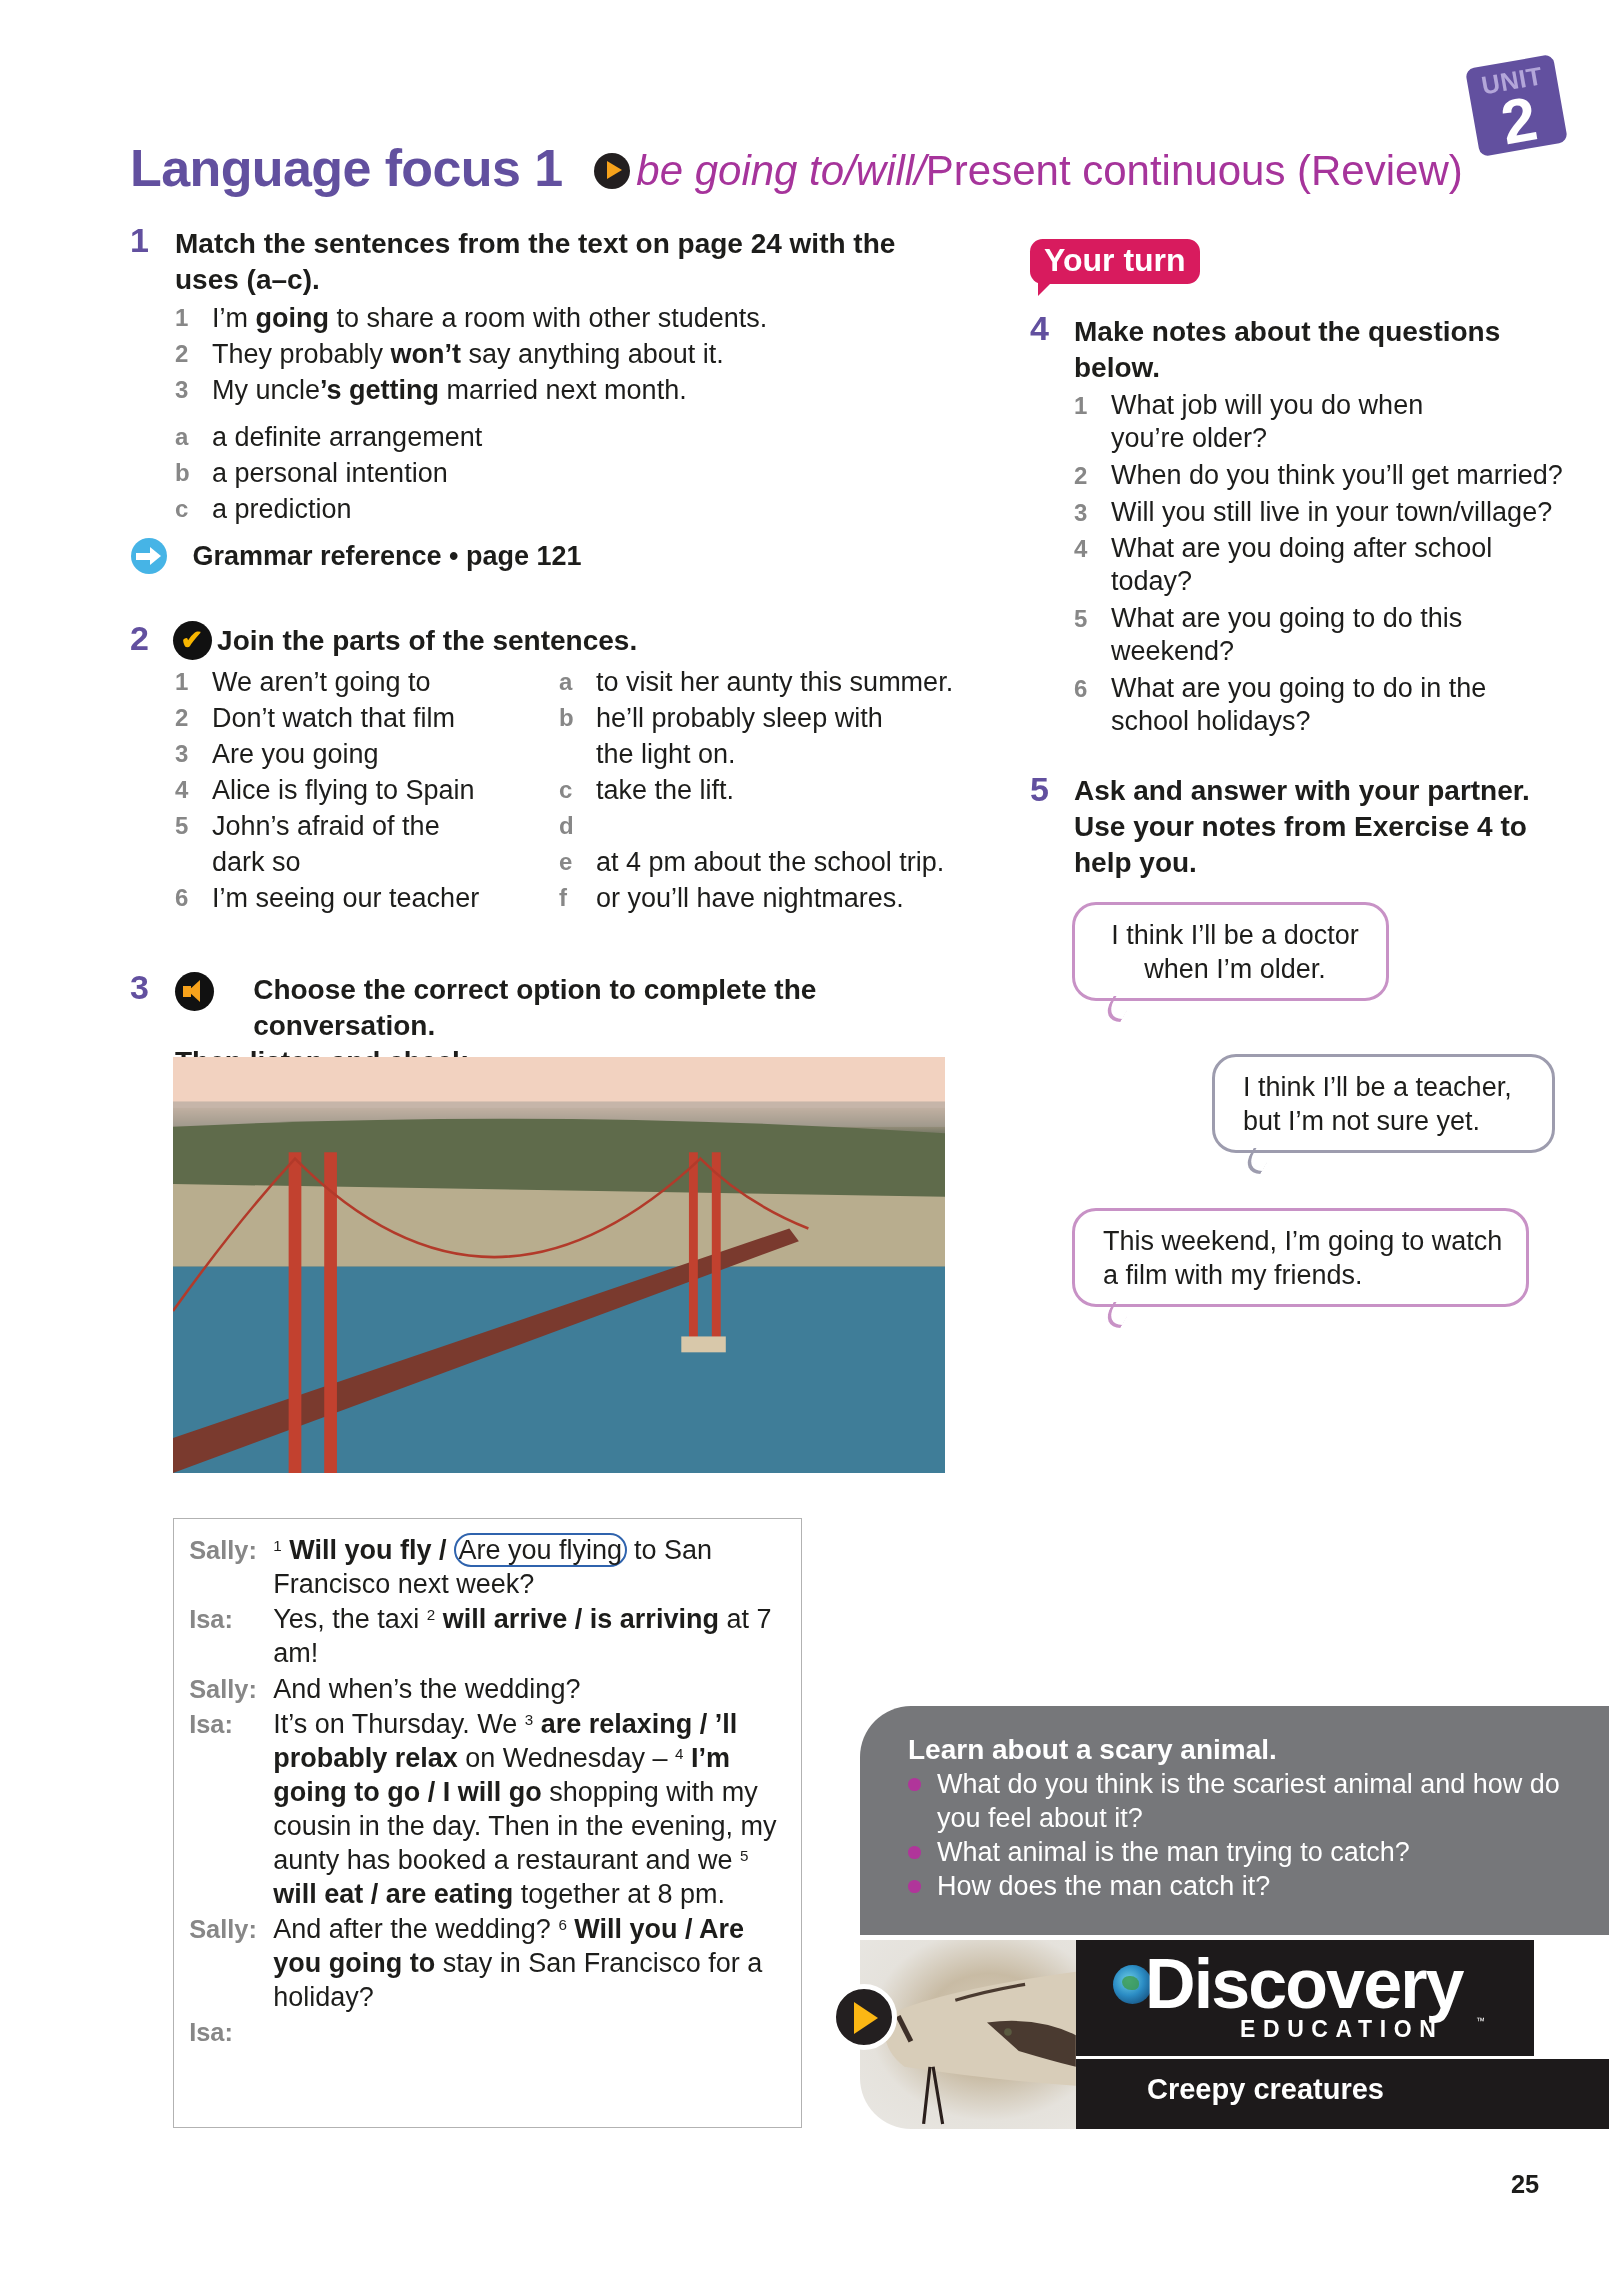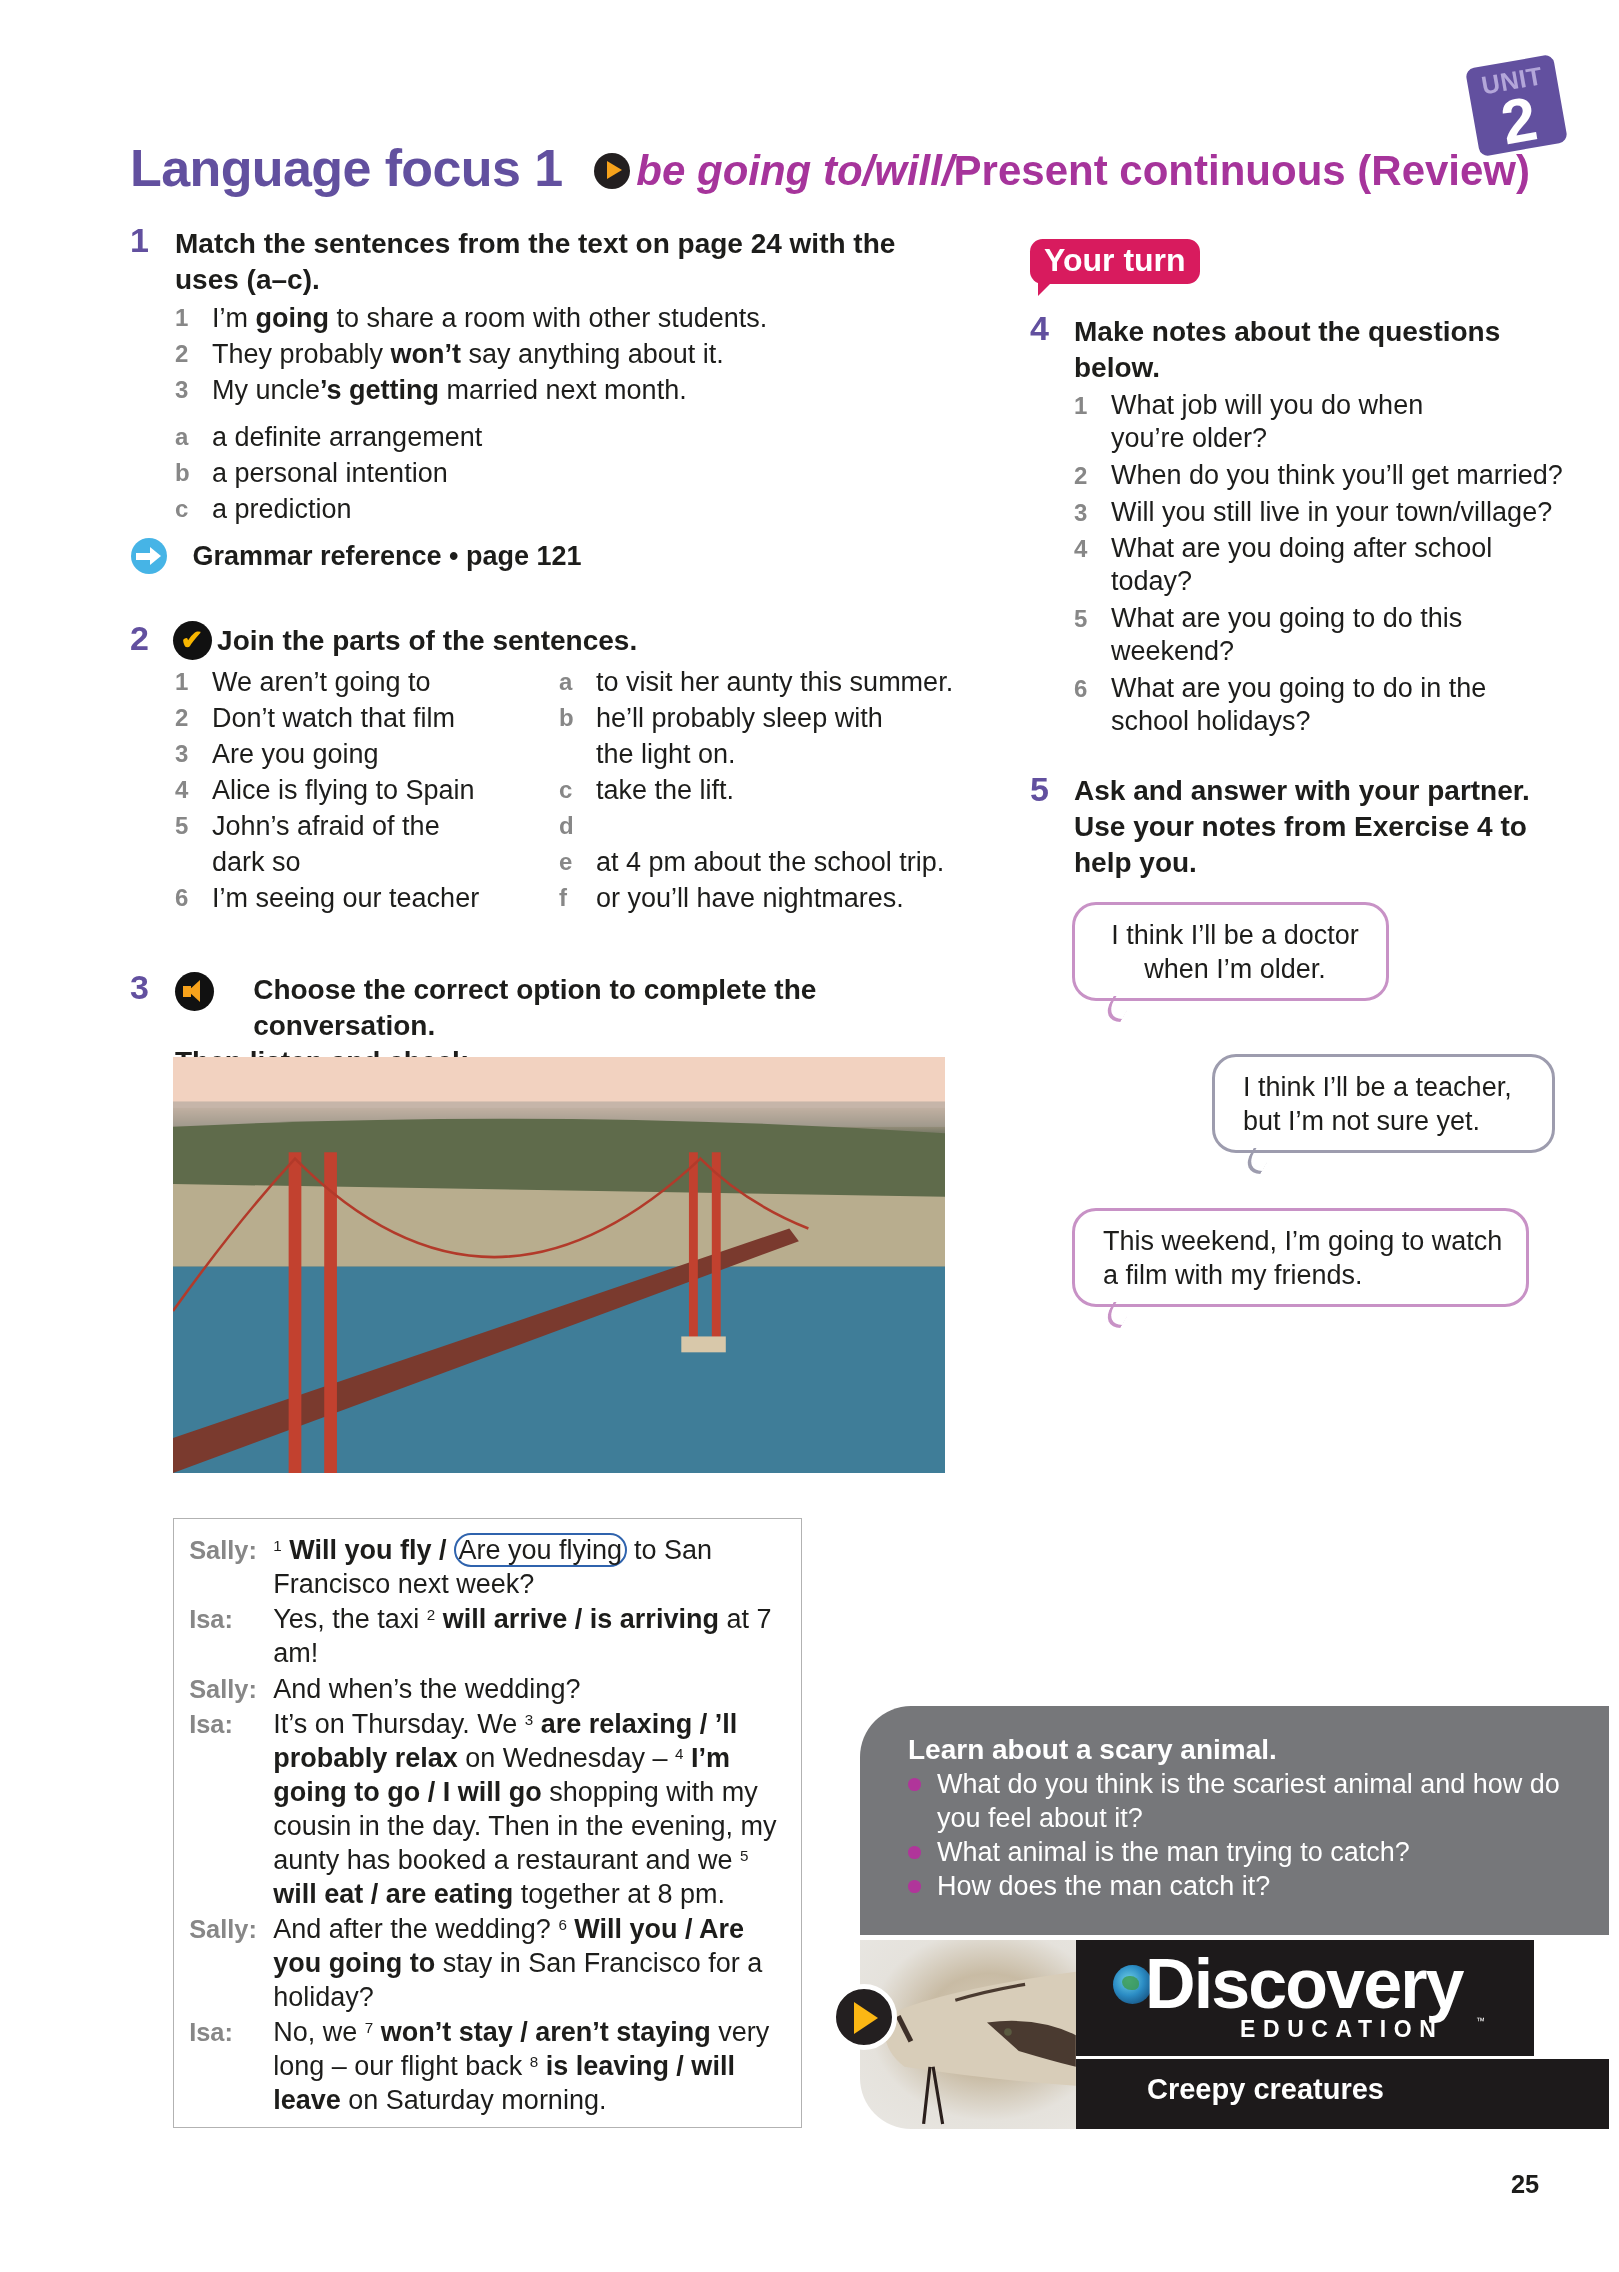--- a/index.html
+++ b/index.html
@@ -7,21 +7,21 @@
   body { position: relative; font-family: "Liberation Sans", sans-serif; color: #1d1d1b; overflow: hidden; }
 
   .abs { position: absolute; }
 
   
   .unit-badge { left: 1472px; top: 61px; width: 89px; height: 89px; background: #62509f; border-radius: 9px; transform: rotate(-10deg); text-align: center; }
   .unit-badge .unit-word { display: block; color: #b3a6d9; font-weight: bold; font-size: 25.4px; margin-top: 5.1px; letter-spacing: 0.6px; }
   .unit-badge .unit-num { display: block; color: #fff; font-weight: bold; font-size: 62px; line-height: 51px; margin-top: 0px; }
 
   .page-title { left: 130px; top: 138px; font-size: 52px; font-weight: bold; color: #62509f; letter-spacing: -0.6px; white-space: nowrap; }
-  .title-sub { left: 594px; top: 147px; font-size: 42px; font-weight: bold; color: #a6349b; white-space: nowrap; display: flex; align-items: center; }
+  .title-sub { left: 594px; top: 147px; font-size: 42px; font-weight: normal; color: #a6349b; white-space: nowrap; display: flex; align-items: center; }
   .title-sub .play-icon { width: 36px; height: 36px; border-radius: 50%; background: #231f20; margin-right: 6.3px; position: relative; }
   .title-sub .play-icon::after { content: ""; position: absolute; left: 12.7px; top: 8.3px; border-left: 15.2px solid #f7a21b; border-top: 9.5px solid transparent; border-bottom: 9.5px solid transparent; }
   .title-sub em { font-style: italic; }
 
   
   .ex-num { font-size: 34px; font-weight: bold; color: #62509f; }
   .ex-instr { font-size: 28px; font-weight: bold; line-height: 36px; color: #1d1d1b; }
   .item-row { display: flex; font-size: 27px; line-height: 36px; color: #1d1d1b; }
   .item-row .lbl { width: 37px; flex: none; color: #878787; font-weight: bold; font-size: 24px; }
   .item-row b { font-weight: bold; }
@@ -253,21 +253,20 @@
     <div class="convo-row">
       <span class="speaker">Isa:</span>
       <span class="txt"><span>It’s on Thursday. We </span><sup>3</sup><b> are relaxing / ’ll probably relax</b><span> on Wednesday – </span><sup>4</sup><b> I’m going to go / I will go</b><span> shopping with my cousin in the day. Then in the evening, my aunty has booked a restaurant and we </span><sup>5</sup><b> will eat / are eating</b><span> together at 8 pm.</span></span>
     </div>
     <div class="convo-row">
       <span class="speaker">Sally:</span>
       <span class="txt"><span>And after the wedding? </span><sup>6</sup><b> Will you / Are you going to</b><span> stay in San Francisco for a holiday?</span></span>
     </div>
     <div class="convo-row">
       <span class="speaker">Isa:</span>
-      <span class="txt"><span>No, we </span><sup>7</sup><b> won’t stay / aren’t staying</b><span> very long – our flight back </span><sup>8</sup><b> is leaving / will leave</b><span> on Saturday morning.</span></span>
     </div>
   </div>
 
 <div class="abs your-turn">Your turn</div>
 
 <div class="abs ex-num ex4-num">4</div>
 <div class="abs ex-instr ex4-instr">Make notes about the questions below.</div>
 <div class="abs ex4-items">
   <div class="item-row" style="width:419px">
       <span class="lbl">1</span>

